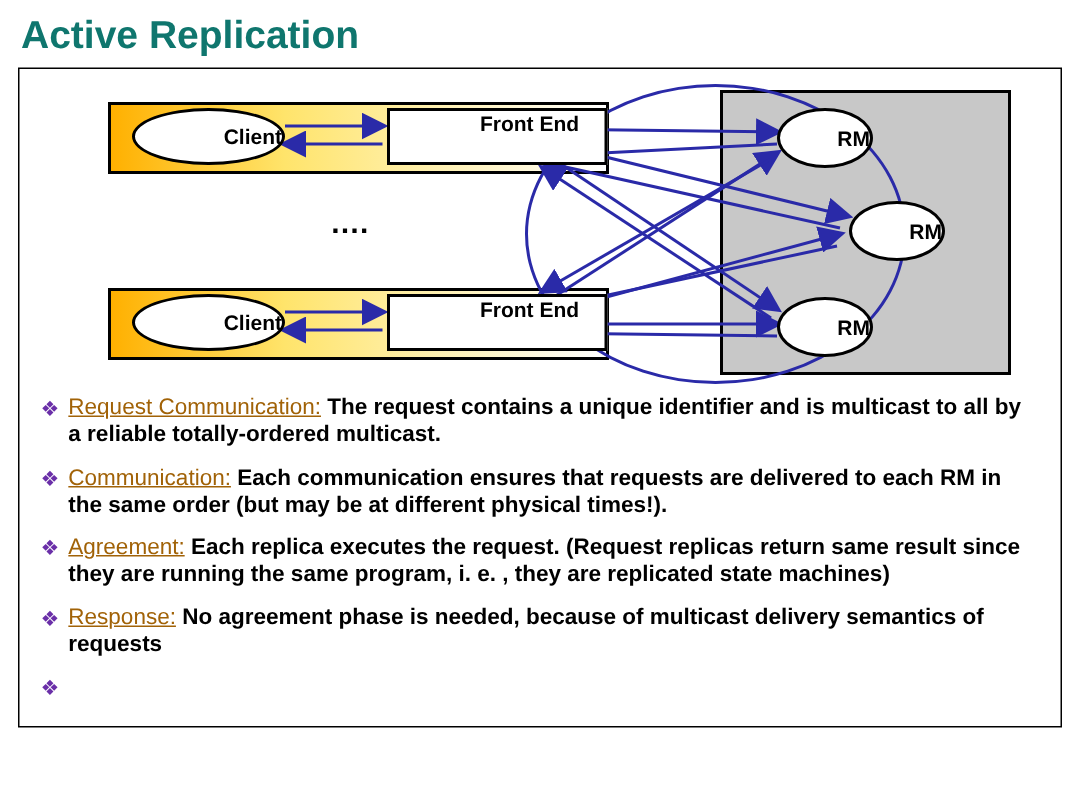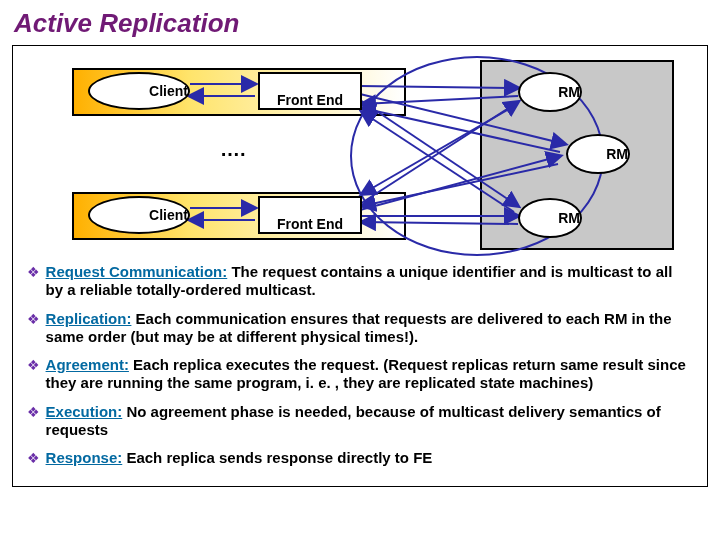--- a/index.html
+++ b/index.html
@@ -6,22 +6,21 @@
     margin: 0;
     padding: 8px 12px;
     font-family: Arial, Helvetica, sans-serif;
     background: #fff;
     width: 720px;
     box-sizing: border-box;
   }
   .title {
     font-size: 26px;
     font-weight: bold;
-    font-style: italic;
-    color: #701a75;
+    color: #0f766e;
     margin: 0 0 6px 2px;
   }
   .frame {
     border: 1px solid #000;
     padding: 10px 10px 8px 10px;
   }
   .diagram {
     position: relative;
     width: 640px;
     height: 200px;
@@ -47,24 +46,25 @@
     align-items: center;
     justify-content: flex-end;
     font-size: 14px;
     font-weight: bold;
   }
   .rect {
     position: absolute;
     border: 2px solid #000;
     background: #fff;
     display: flex;
-    align-items: flex-end;
+    align-items: flex-start;
     justify-content: center;
     font-size: 14px;
     font-weight: bold;
+    padding-left: 43px;
   }
   .dots {
     position: absolute;
     font-size: 20px;
     font-weight: bold;
   }
   .bigoval {
     position: absolute;
     border: 2px solid #2a2aa8;
     border-radius: 50%;
@@ -85,23 +85,23 @@
     line-height: 1.22;
     display: flex;
   }
   .diamond {
     color: #6a2fa8;
     margin-right: 6px;
     font-size: 14px;
     transform: translateY(1px);
   }
   .lead {
-    font-weight: bold;
+    font-weight: normal;
     text-decoration: underline;
-    color: #0369a1;
+    color: #a16207;
   }
   .body {
     font-weight: bold;
     color: #000;
   }
 </style>
 </head>
 <body>
 
 <div class="title">Active Replication</div>
@@ -175,29 +175,28 @@
 
   </div>
 
   <div class="bullets">
     <div class="bitem">
       <span class="diamond">❖</span>
       <span><span class="lead">Request Communication:</span><span class="body"> The request contains a unique identifier and is multicast to all by a reliable totally-ordered multicast.</span></span>
     </div>
     <div class="bitem">
       <span class="diamond">❖</span>
-      <span><span class="lead">Replication:</span><span class="body"> Each communication ensures that requests are delivered to each RM in the same order (but may be at different physical times!).</span></span>
+      <span><span class="lead">Communication:</span><span class="body"> Each communication ensures that requests are delivered to each RM in the same order (but may be at different physical times!).</span></span>
     </div>
     <div class="bitem">
       <span class="diamond">❖</span>
       <span><span class="lead">Agreement:</span><span class="body"> Each replica executes the request.  (Request replicas return same result since they are running the same program, i. e. , they are replicated state machines)</span></span>
     </div>
     <div class="bitem">
       <span class="diamond">❖</span>
-      <span><span class="lead">Execution:</span><span class="body"> No agreement phase is needed, because of multicast delivery semantics of requests</span></span>
-    </div>
-    <div class="bitem">
-      <span class="diamond">❖</span>
-      <span><span class="lead">Response:</span><span class="body"> Each replica sends response directly to FE</span></span>
+      <span><span class="lead">Response:</span><span class="body"> No agreement phase is needed, because of multicast delivery semantics of requests</span></span>
+    </div>
+    <div class="bitem">
+      <span class="diamond">❖</span>
     </div>
   </div>
 
 </div>
 
 </body></html>

